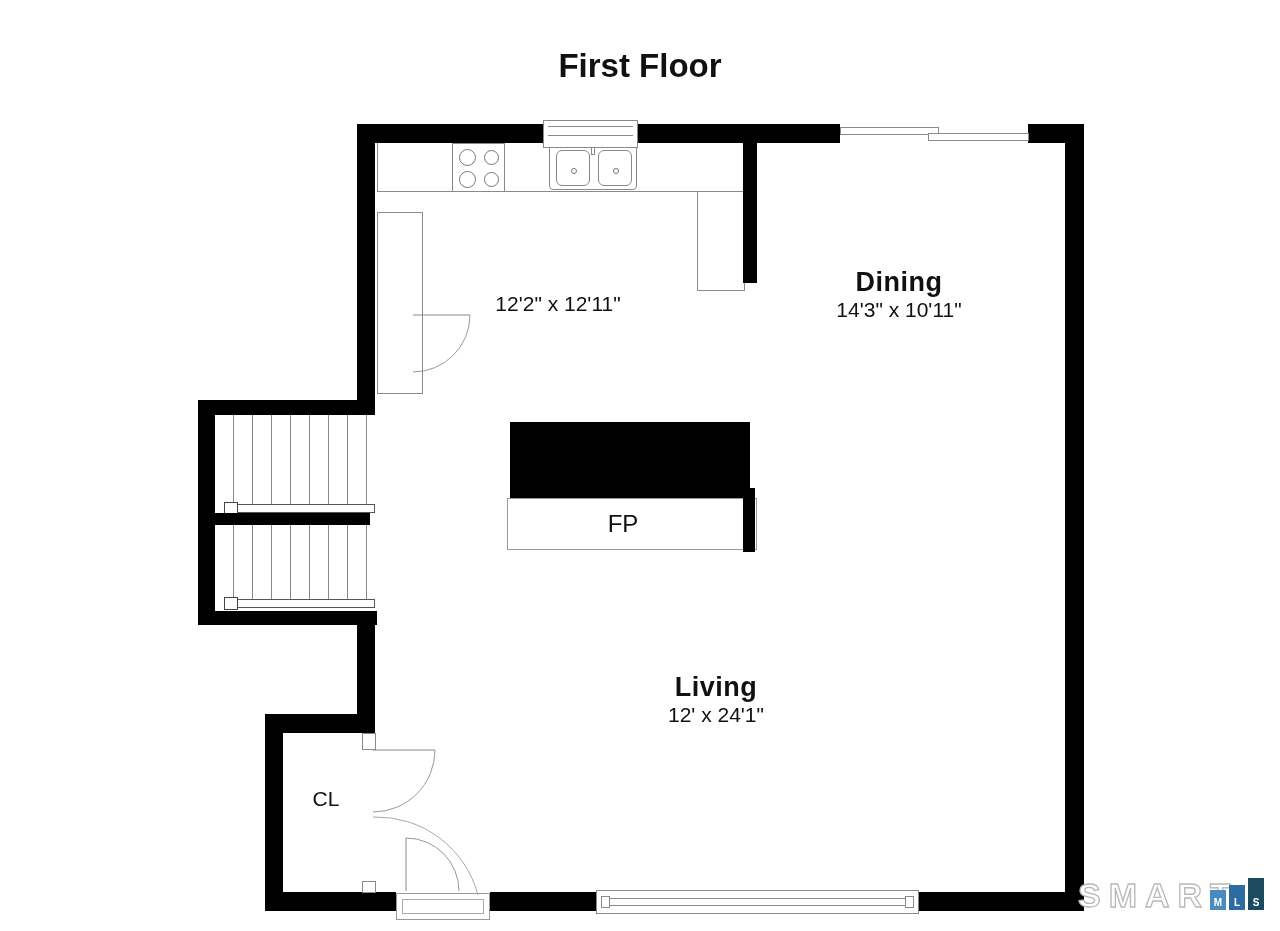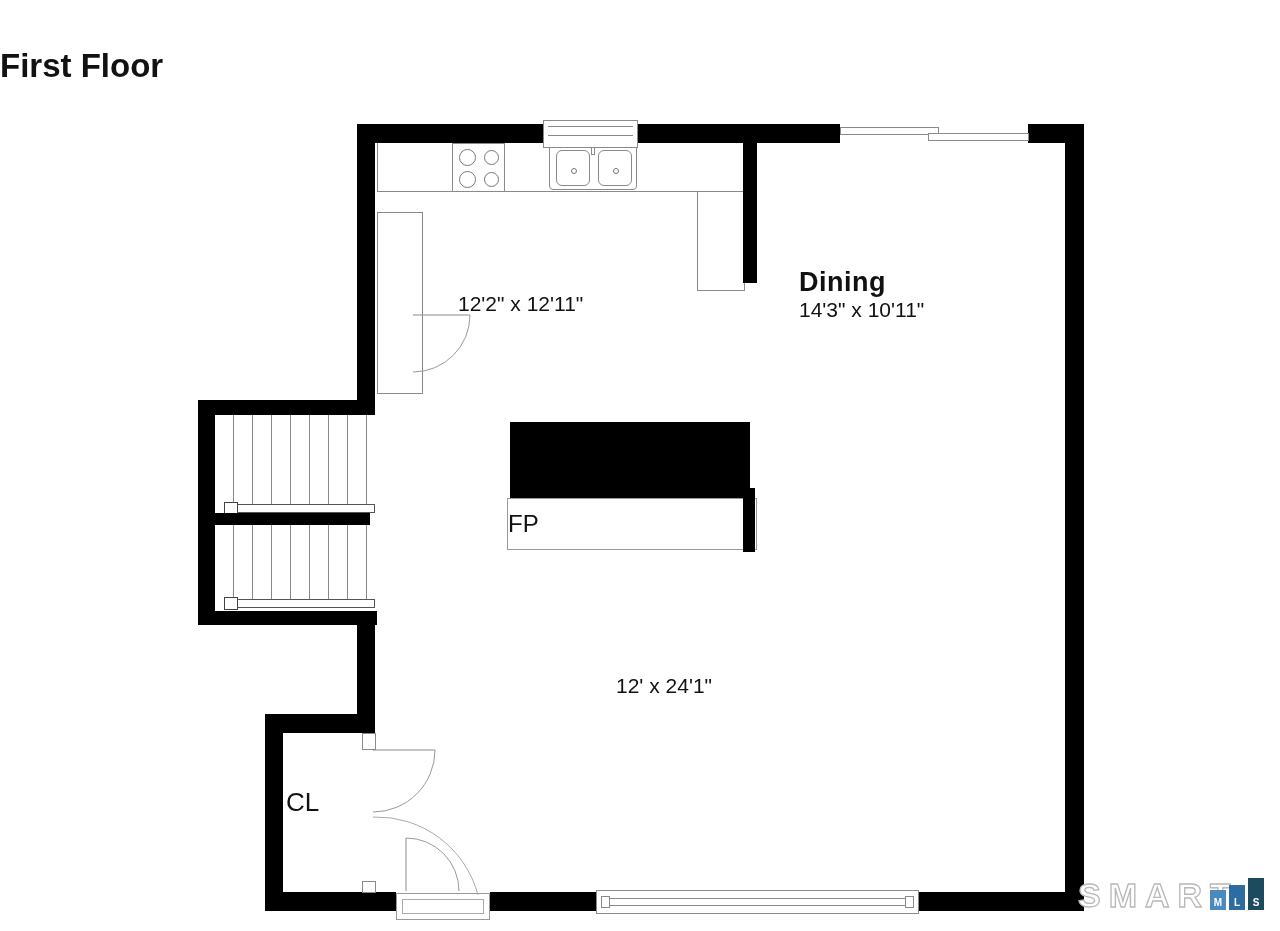--- a/index.html
+++ b/index.html
@@ -11,21 +11,21 @@
   
   .fix{position:absolute;background:#fff;border:1px solid #8a8a8a;box-sizing:border-box;z-index:10;}
   
   .treads{position:absolute;z-index:9;
     background:repeating-linear-gradient(90deg,transparent 0,transparent 18px,#8a8a8a 18px,#8a8a8a 19px);}
   .rail{position:absolute;background:#fff;border:1px solid #555;box-sizing:border-box;z-index:12;}
   .newel{position:absolute;background:#fff;border:1px solid #444;box-sizing:border-box;z-index:13;}
   .jamb{position:absolute;background:#fff;border:1px solid #8a8a8a;box-sizing:border-box;z-index:25;}
   svg.arcs{position:absolute;left:0;top:0;z-index:30;pointer-events:none;}
   
-  .label{position:absolute;z-index:40;line-height:1.08;}
+  .label{position:absolute;z-index:40;text-align:center;line-height:1.08;}
   .room-name{font-weight:bold;font-size:27px;letter-spacing:.5px;}
   .room-dims{font-size:21px;margin-top:2px;}
   .title{font-weight:bold;font-size:33px;}
   .feat{font-weight:normal;}
   
   .burner{position:absolute;border:1px solid #777;border-radius:50%;background:#fff;box-sizing:border-box;z-index:11;}
   .drain{position:absolute;width:4px;height:4px;border:1px solid #777;border-radius:50%;z-index:12;}
   
   .logo-brand{position:absolute;z-index:40;font-weight:bold;font-size:34px;letter-spacing:8px;
     color:#fff;-webkit-text-stroke:1.3px #b9b9b9;text-shadow:0 0 1px #c4c4c4;}
@@ -116,21 +116,22 @@
 <div class="label" style="left:458px;top:291px;width:200px;">
   <div class="room-dims">12'2" x 12'11"</div>
 </div>
 
 <div class="label" style="left:799px;top:268px;width:200px;">
   <div class="room-name">Dining</div>
   <div class="room-dims">14'3" x 10'11"</div>
 </div>
 
 <div class="label" style="left:616px;top:673px;width:200px;">
+  <div class="room-name">Living</div>
   <div class="room-dims">12' x 24'1"</div>
 </div>
 
-<div class="label feat" style="left:286px;top:788px;width:80px;font-size:26px;">CL</div>
+<div class="label feat" style="left:286px;top:788px;width:80px;font-size:21px;">CL</div>
 
 <div class="logo-brand" style="left:1078px;top:876px;">SMART</div>
 <div class="logo-sq" style="left: 1210px; top: 890px; width: 16px; height: 20px; background: rgb(74, 139, 191);">M</div>
 <div class="logo-sq" style="left: 1229px; top: 885px; width: 16px; height: 25px; background: rgb(45, 108, 163);">L</div>
 <div class="logo-sq" style="left: 1248px; top: 878px; width: 16px; height: 32px; background: rgb(28, 74, 94);">S</div>
 
 </body></html>

